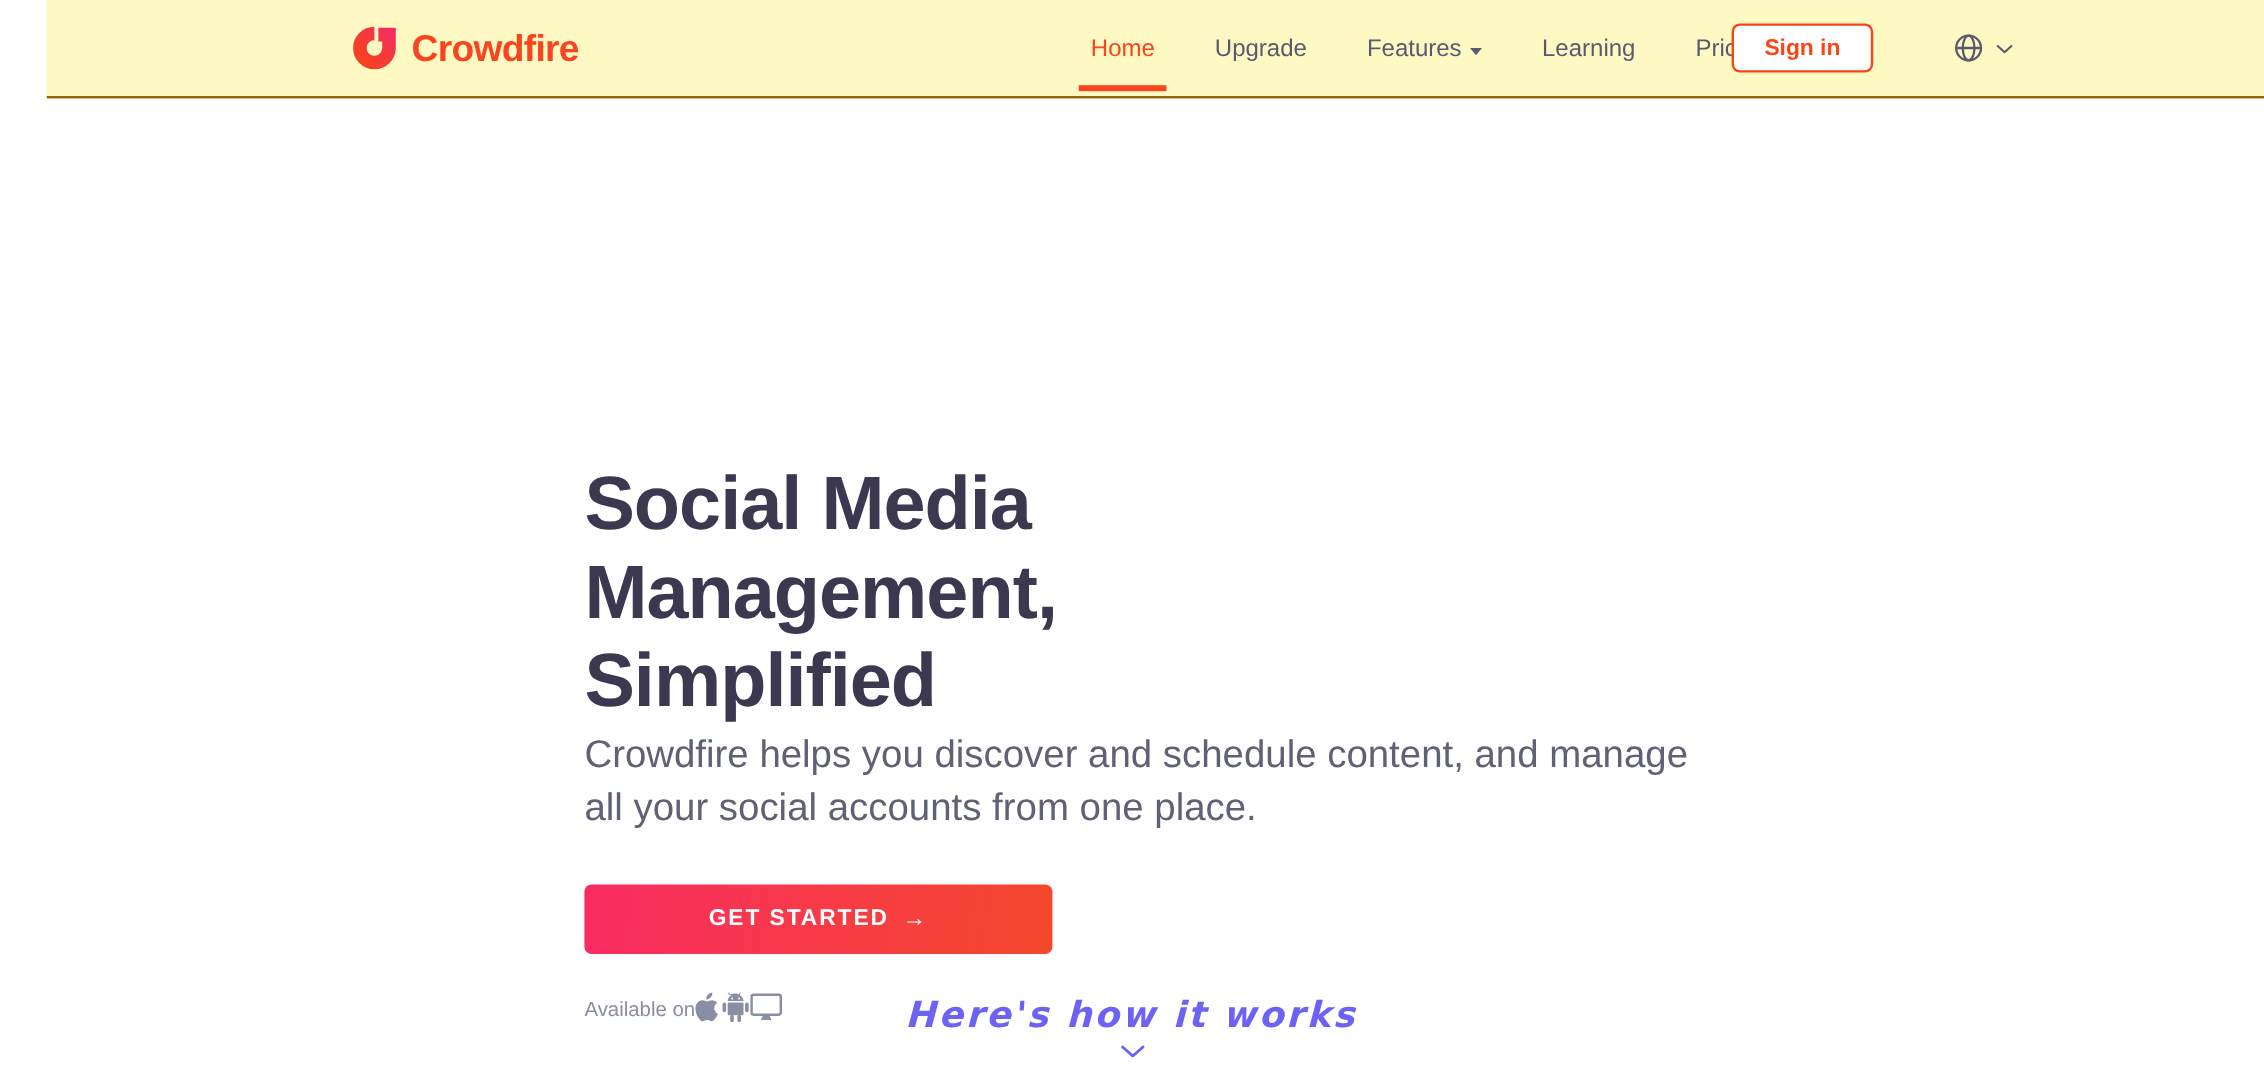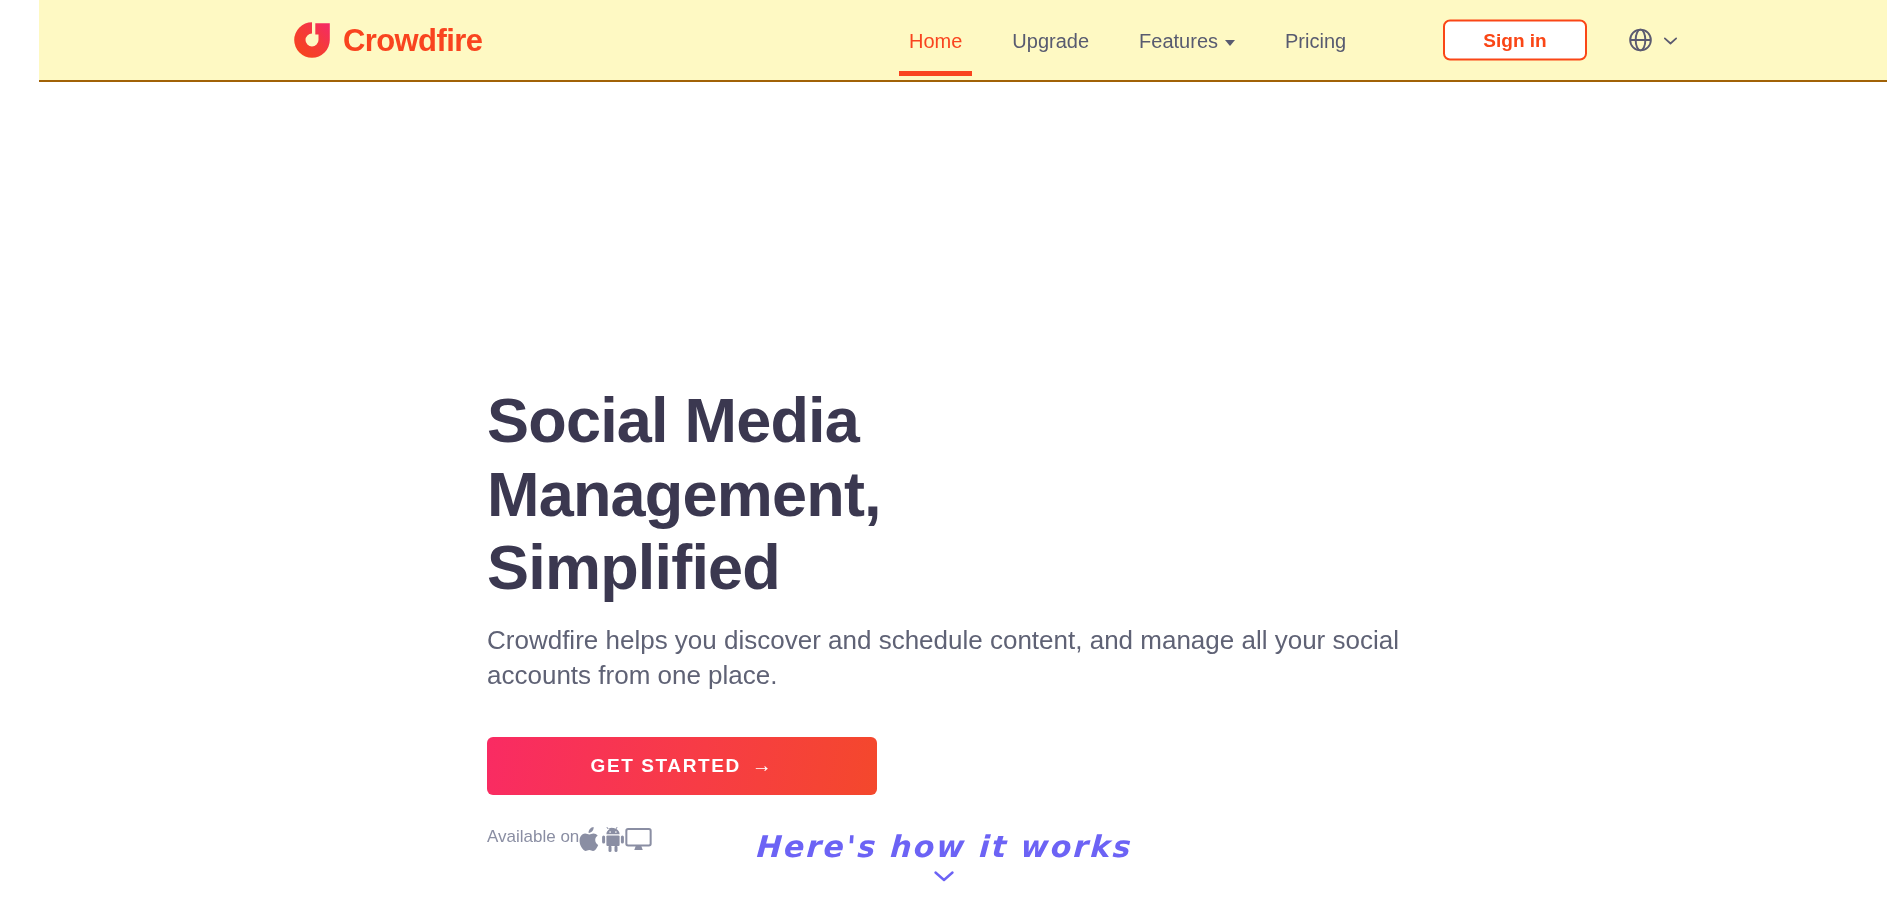--- a/index.html
+++ b/index.html
@@ -81,21 +81,21 @@
     border-right: 5.5px solid transparent;
     border-top: 6.5px solid #585b70;
     margin-top: 3px;
   }
 
   .signin-btn {
     position: absolute;
     left: 1404px;
     top: 50%;
     transform: translateY(-50%);
-    width: 144px;
+    width: 118px;
     height: 41px;
     border: 2px solid #fa4616;
     border-radius: 7px;
     background: #ffffff;
     color: #fa4616;
     font-family: "Liberation Sans", sans-serif;
     font-size: 19px;
     font-weight: bold;
     cursor: pointer;
     display: flex;
@@ -132,22 +132,22 @@
   .hero-title {
     font-size: 63px;
     font-weight: bold;
     line-height: 1.17;
     color: #3b3850;
     letter-spacing: -0.8px;
     max-width: 700px;
   }
 
   .hero-sub {
-    margin-top: 18px;
-    font-size: 26px;
+    margin-top: 2px;
+    font-size: 32px;
     line-height: 1.36;
     color: #5f6275;
     font-weight: 300;
     max-width: 925px;
   }
 
   .cta-btn {
     display: flex;
     align-items: center;
     justify-content: center;
@@ -163,21 +163,21 @@
     font-weight: bold;
     letter-spacing: 1.6px;
     cursor: pointer;
     gap: 11px;
   }
   .cta-arrow { font-size: 20px; font-weight: normal; }
 
   .available-row {
     margin-top: 32px;
     display: flex;
-    align-items: flex-start;
+    align-items: flex-end;
   }
   .available-label {
     font-size: 17px;
     color: #8a8ea3;
     font-weight: 300;
   }
   .platform-icon { display: block; }
 
   .howitworks {
     position: absolute;
@@ -228,20 +228,23 @@
       <span>Home</span>
     </a>
     <a class="nav-item">
       <span>Upgrade</span>
     </a>
     <a class="nav-item">
       <span>Features</span>
       <span class="caret"></span>
     </a>
     <a class="nav-item">
+      <span>Learning</span>
+    </a>
+    <a class="nav-item">
       <span>Pricing</span>
     </a>
   </nav>
 
   <button class="signin-btn">Sign in</button>
 
   <div class="lang-switch">
     <span>
       <svg class="globe-icon" width="27" height="27" viewBox="0 0 24 24" fill="none" stroke="#5b5a70" stroke-width="1.7" xmlns="http://www.w3.org/2000/svg">
         <circle cx="12" cy="12" r="9.2"></circle>

